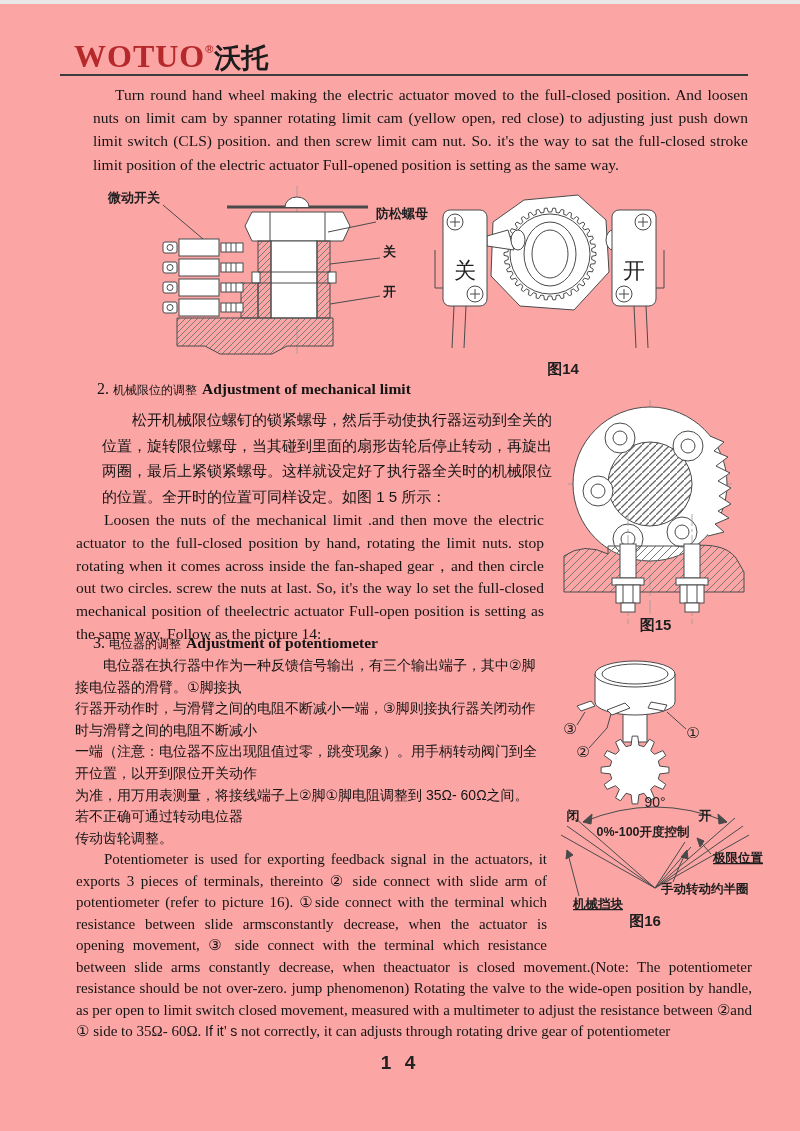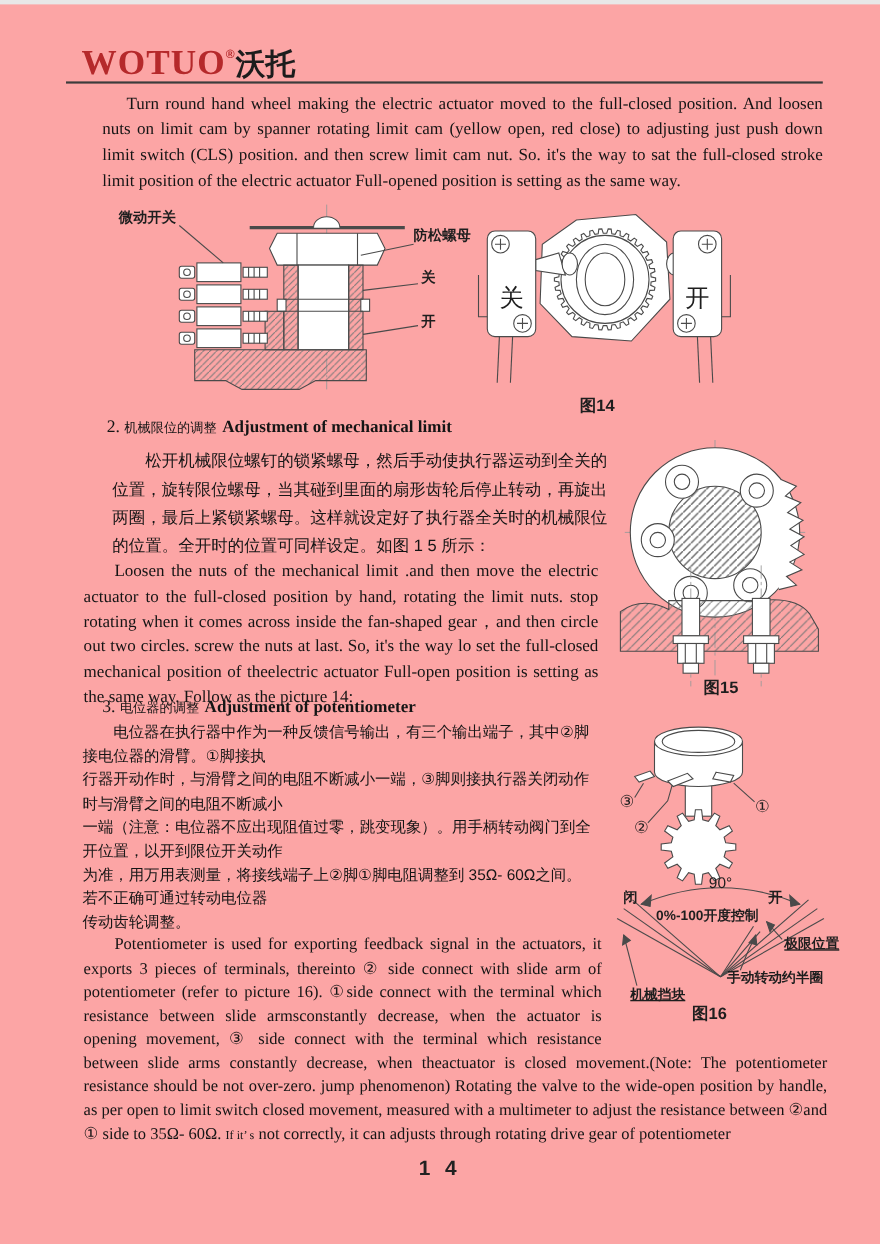--- a/index.html
+++ b/index.html
@@ -19,21 +19,21 @@
   .intro{left:93px;top:79px;width:655px;font-size:15.5px;line-height:23.2px;text-align:justify;text-indent:22px;}
   .sec-heading{font-size:15.5px;white-space:nowrap;}
   .h-num{font-family:"Liberation Serif","DejaVu Serif",serif;font-size:16px;}
   .h-cn{font-weight:400;font-size:12px;}
   .h-en{font-family:"Liberation Serif","DejaVu Serif",serif;font-weight:700;font-size:15.5px;margin-left:5px;}
   .sec2-cn{left:102px;top:403px;width:452px;font-size:15px;line-height:25.6px;white-space:pre-line;text-indent:2em;}
   .sec2-en{left:76px;top:505px;width:468px;font-size:15.5px;line-height:22.8px;text-align:justify;text-indent:28px;}
   .sec3-cn{left:75px;top:651px;width:502px;font-size:14px;line-height:21.6px;white-space:pre-line;text-indent:2em;}
   .sec3-en{left:76px;top:845px;width:676px;font-size:15px;line-height:21.5px;text-align:justify;text-indent:28px;}
   .fig16-spacer{float:right;width:205px;height:97px;}
-  .sans-tail{font-family:Liberation Serif, serif;font-size:11px;}
+  .sans-tail{font-family:Liberation Sans, sans-serif;font-size:14px;}
 
   
   .fig svg{display:block;}
   .caption{text-align:center;font-size:15px;font-weight:700;color:#1e1e1e;}
   svg text{font-family:"Liberation Sans","DejaVu Sans",sans-serif;fill:#1e1e1e;}
   svg .lbl{font-size:13px;font-weight:700;}
   svg .big{font-size:22px;font-weight:400;}
   svg .num{font-size:15px;}
   svg .small{font-size:12.5px;font-weight:700;}
   svg .und{text-decoration:underline;}
@@ -149,21 +149,21 @@
         <circle cx="196" cy="108" r="8" fill="#fff"></circle>
           <path d="M191,108 L201,108 M196,103 L196,113"></path>
         <line x1="206" y1="120" x2="208" y2="162"></line>
           <line x1="218" y1="120" x2="220" y2="162"></line>
         <polyline points="236,64 236,102 228,102"></polyline>
       </g>
       <text class="big" x="37" y="92" text-anchor="middle">关</text>
       <text class="big" x="206" y="92" text-anchor="middle">开</text>
     </svg>
   </div>
-  <div class="abs caption" style="left:428px;top:356px;width:230px;">图14</div>
+  <div class="abs caption" style="left:448px;top:356px;width:230px;">图14</div>
 
   <div class="abs sec-heading" style="left:97px;top:376px;">
     <span class="h-num">2. </span><span class="h-cn">机械限位的调整</span><span class="h-en">Adjustment of mechanical limit</span>
   </div>
 
   <p class="abs sec2-cn" style="margin:0;">松开机械限位螺钉的锁紧螺母，然后手动使执行器运动到全关的
 位置，旋转限位螺母，当其碰到里面的扇形齿轮后停止转动，再旋出
 两圈，最后上紧锁紧螺母。这样就设定好了执行器全关时的机械限位
 的位置。全开时的位置可同样设定。如图 1 5 所示：</p>
   <p class="abs sec2-en serif" style="margin:0;">Loosen the nuts of the mechanical limit .and then move the electric actuator to the full-closed position by hand, rotating the limit nuts. stop rotating when it comes across inside the fan-shaped gear，and then circle out two circles. screw the nuts at last. So, it's the way lo set the full-closed mechanical position of theelectric actuator Full-open position is setting as the same way. Follow as the picture 14:</p>

